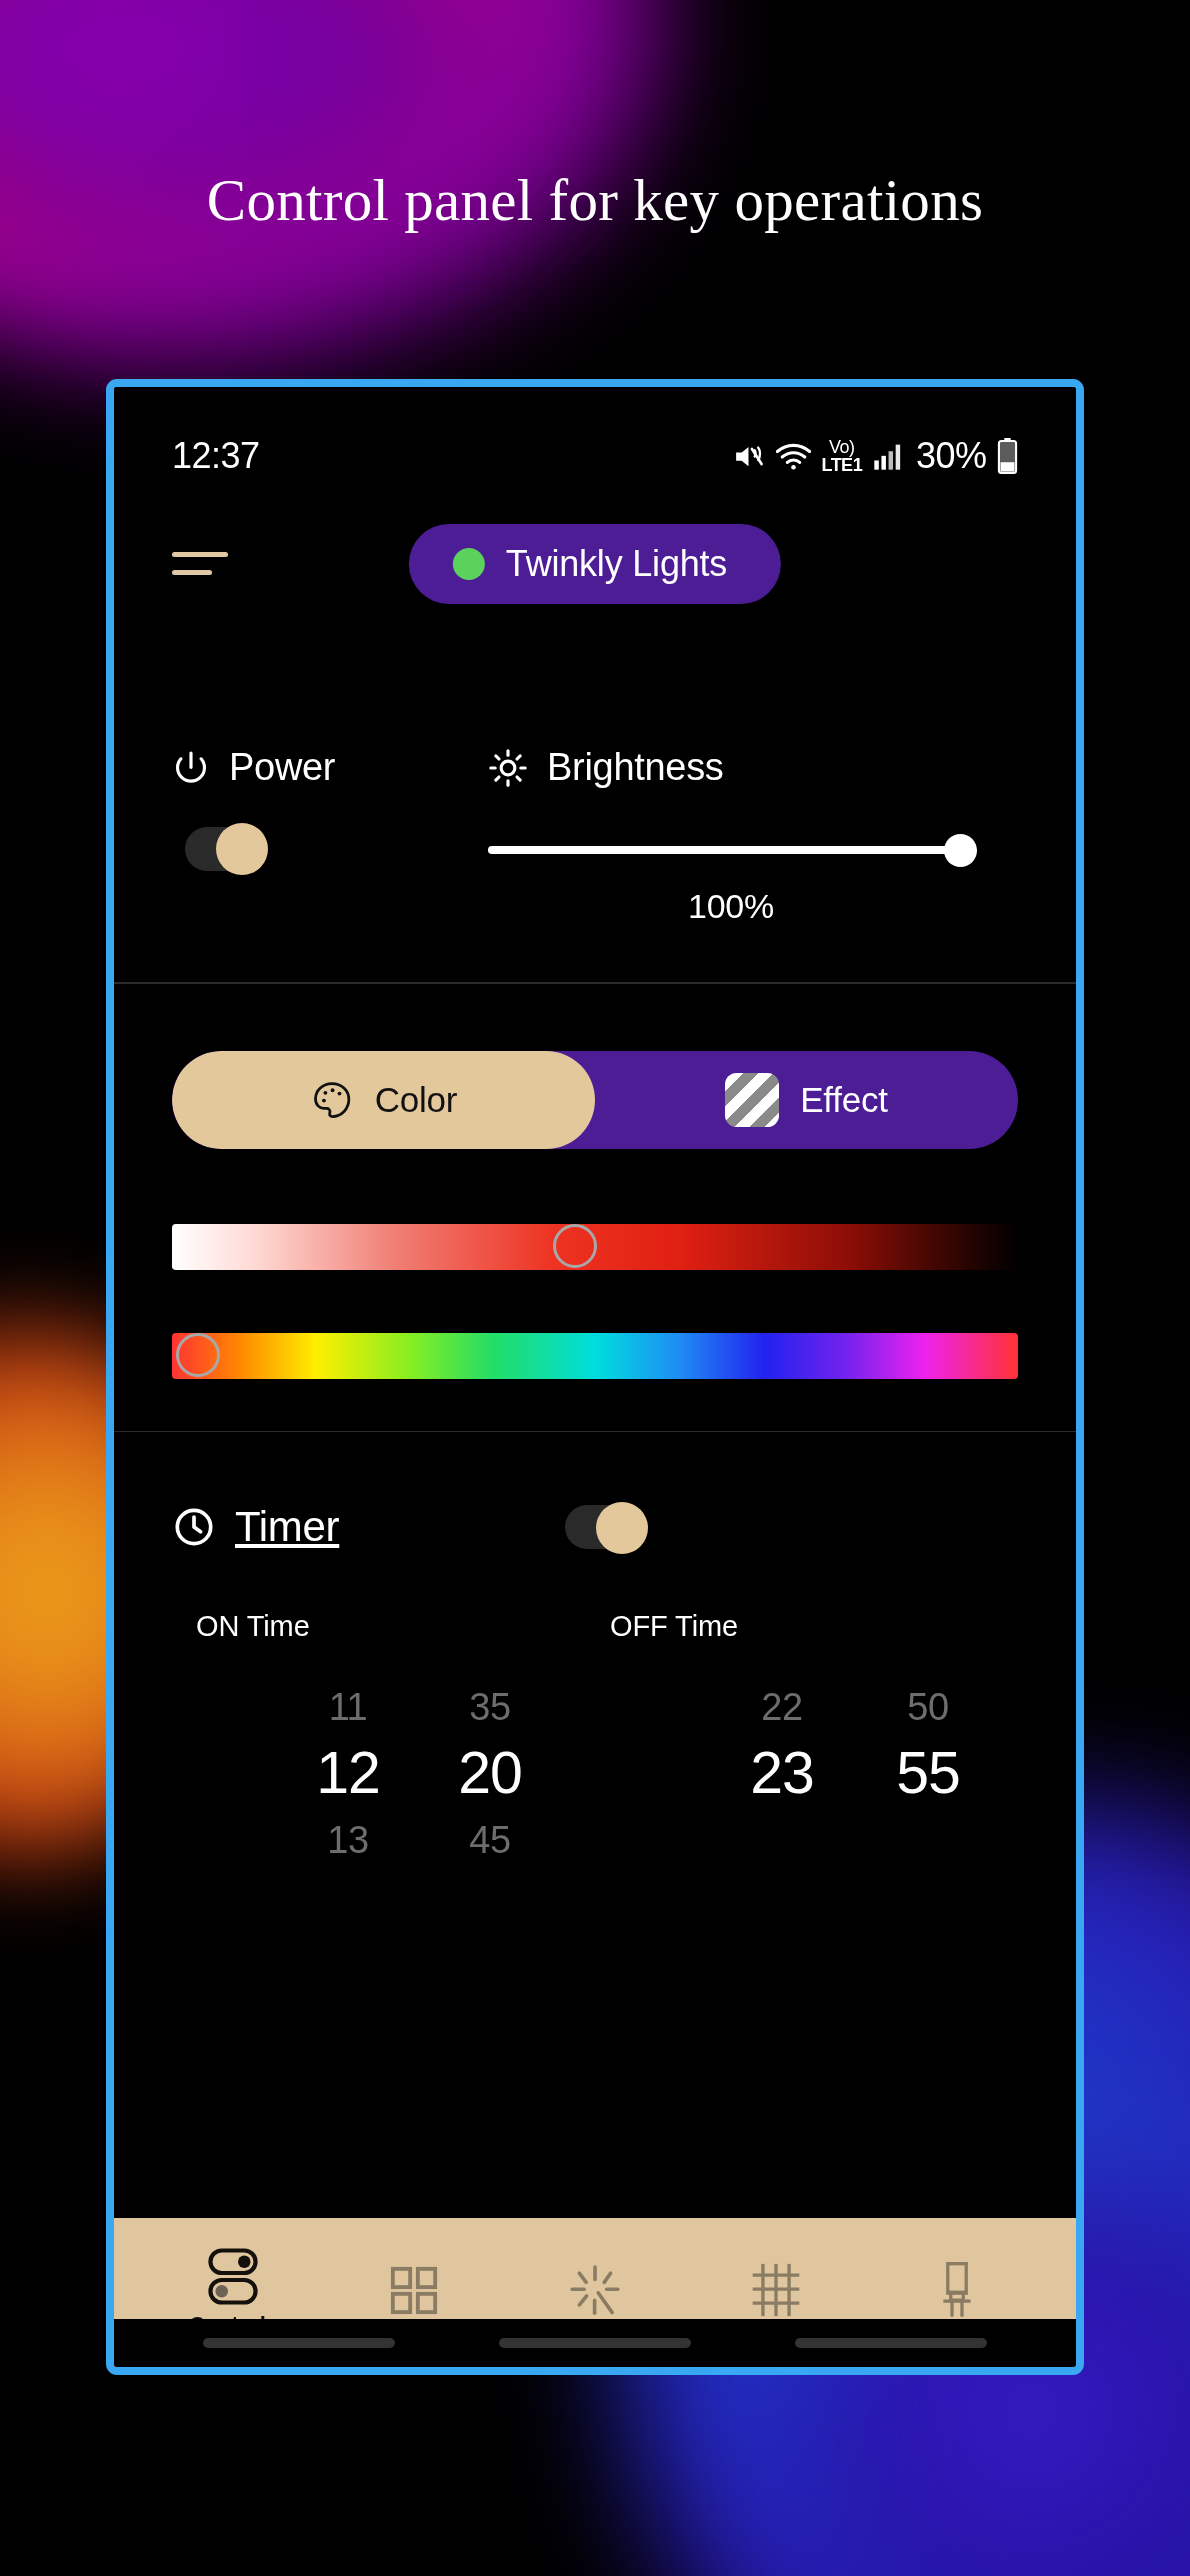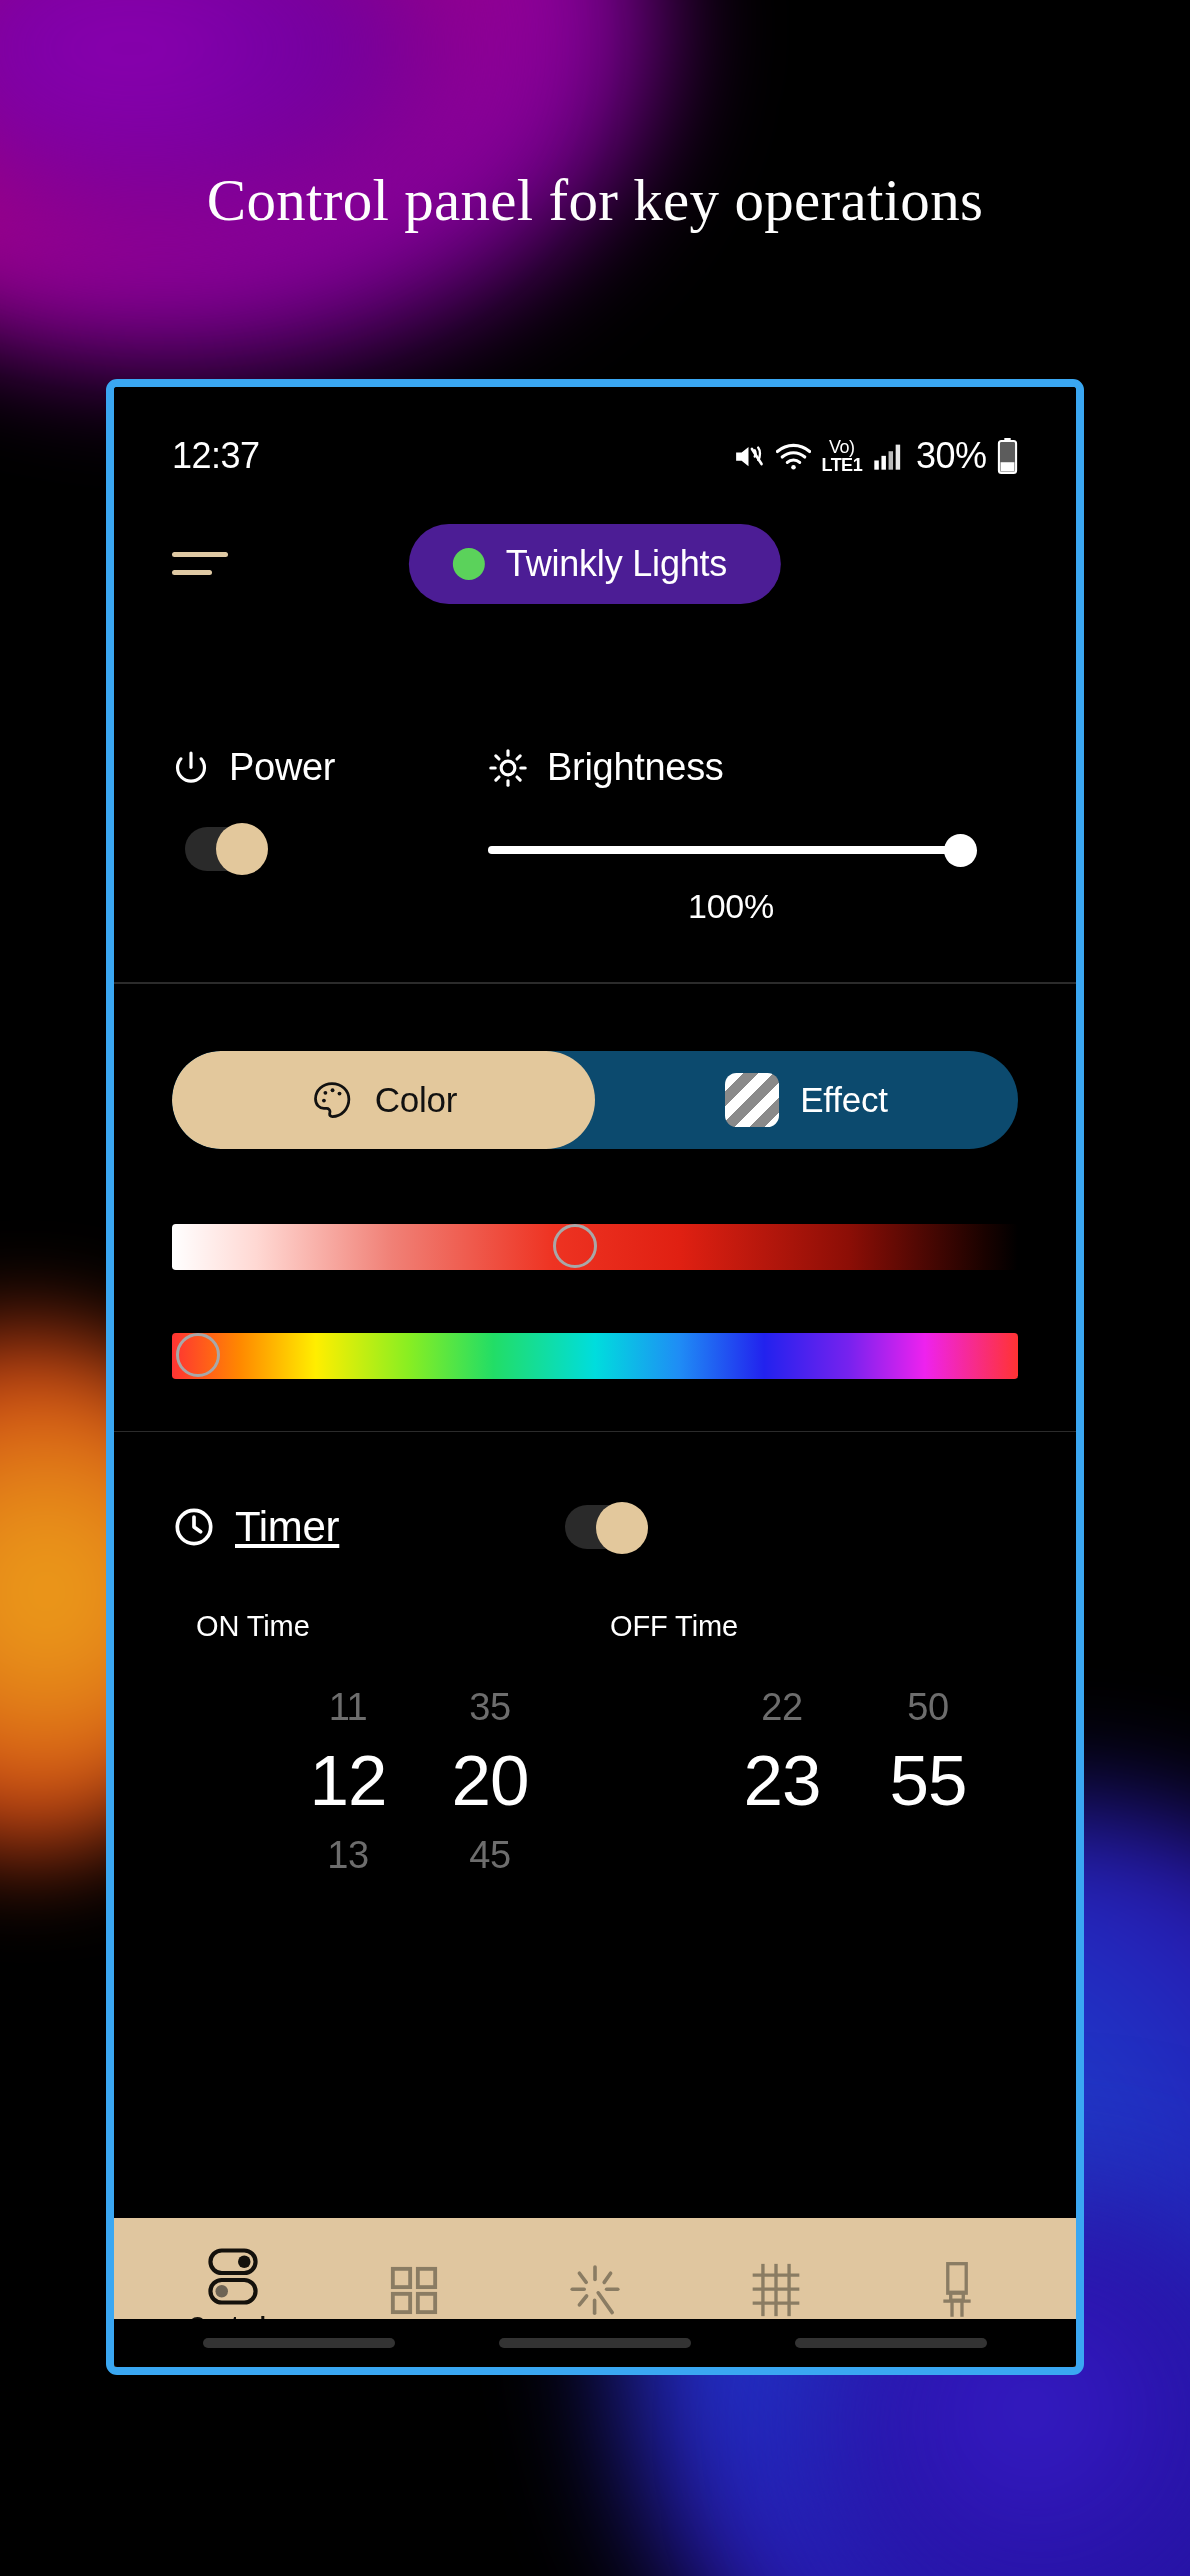--- a/index.html
+++ b/index.html
@@ -268,21 +268,21 @@
 
   
   .sec-color {
     flex: 0 0 auto;
     padding: 67px 0 52px 0;
   }
   .segmented {
     margin: 0 58px;
     height: 98px;
     border-radius: 50px;
-    background: #0c4a6e;
+    background: #4c1d95;
     display: flex;
     align-items: center;
     position: relative;
     overflow: hidden;
   }
   .seg {
     flex: 1;
     height: 100%;
     display: flex;
     align-items: center;
@@ -390,21 +390,21 @@
     cursor: pointer;
     width: 104px;
   }
   .pk-dim {
     font-size: 38px;
     color: #6d6d6d;
     line-height: 1.18;
     letter-spacing: -0.5px;
   }
   .pk-sel {
-    font-size: 71px;
+    font-size: 59px;
     color: #ffffff;
     line-height: 1.2;
     letter-spacing: -1px;
     margin: 7.7px 0 9.6px 0;
   }
   .pk-spacer { height: 55px; }
 
   
   .bottom-nav {
     flex: 0 0 auto;

